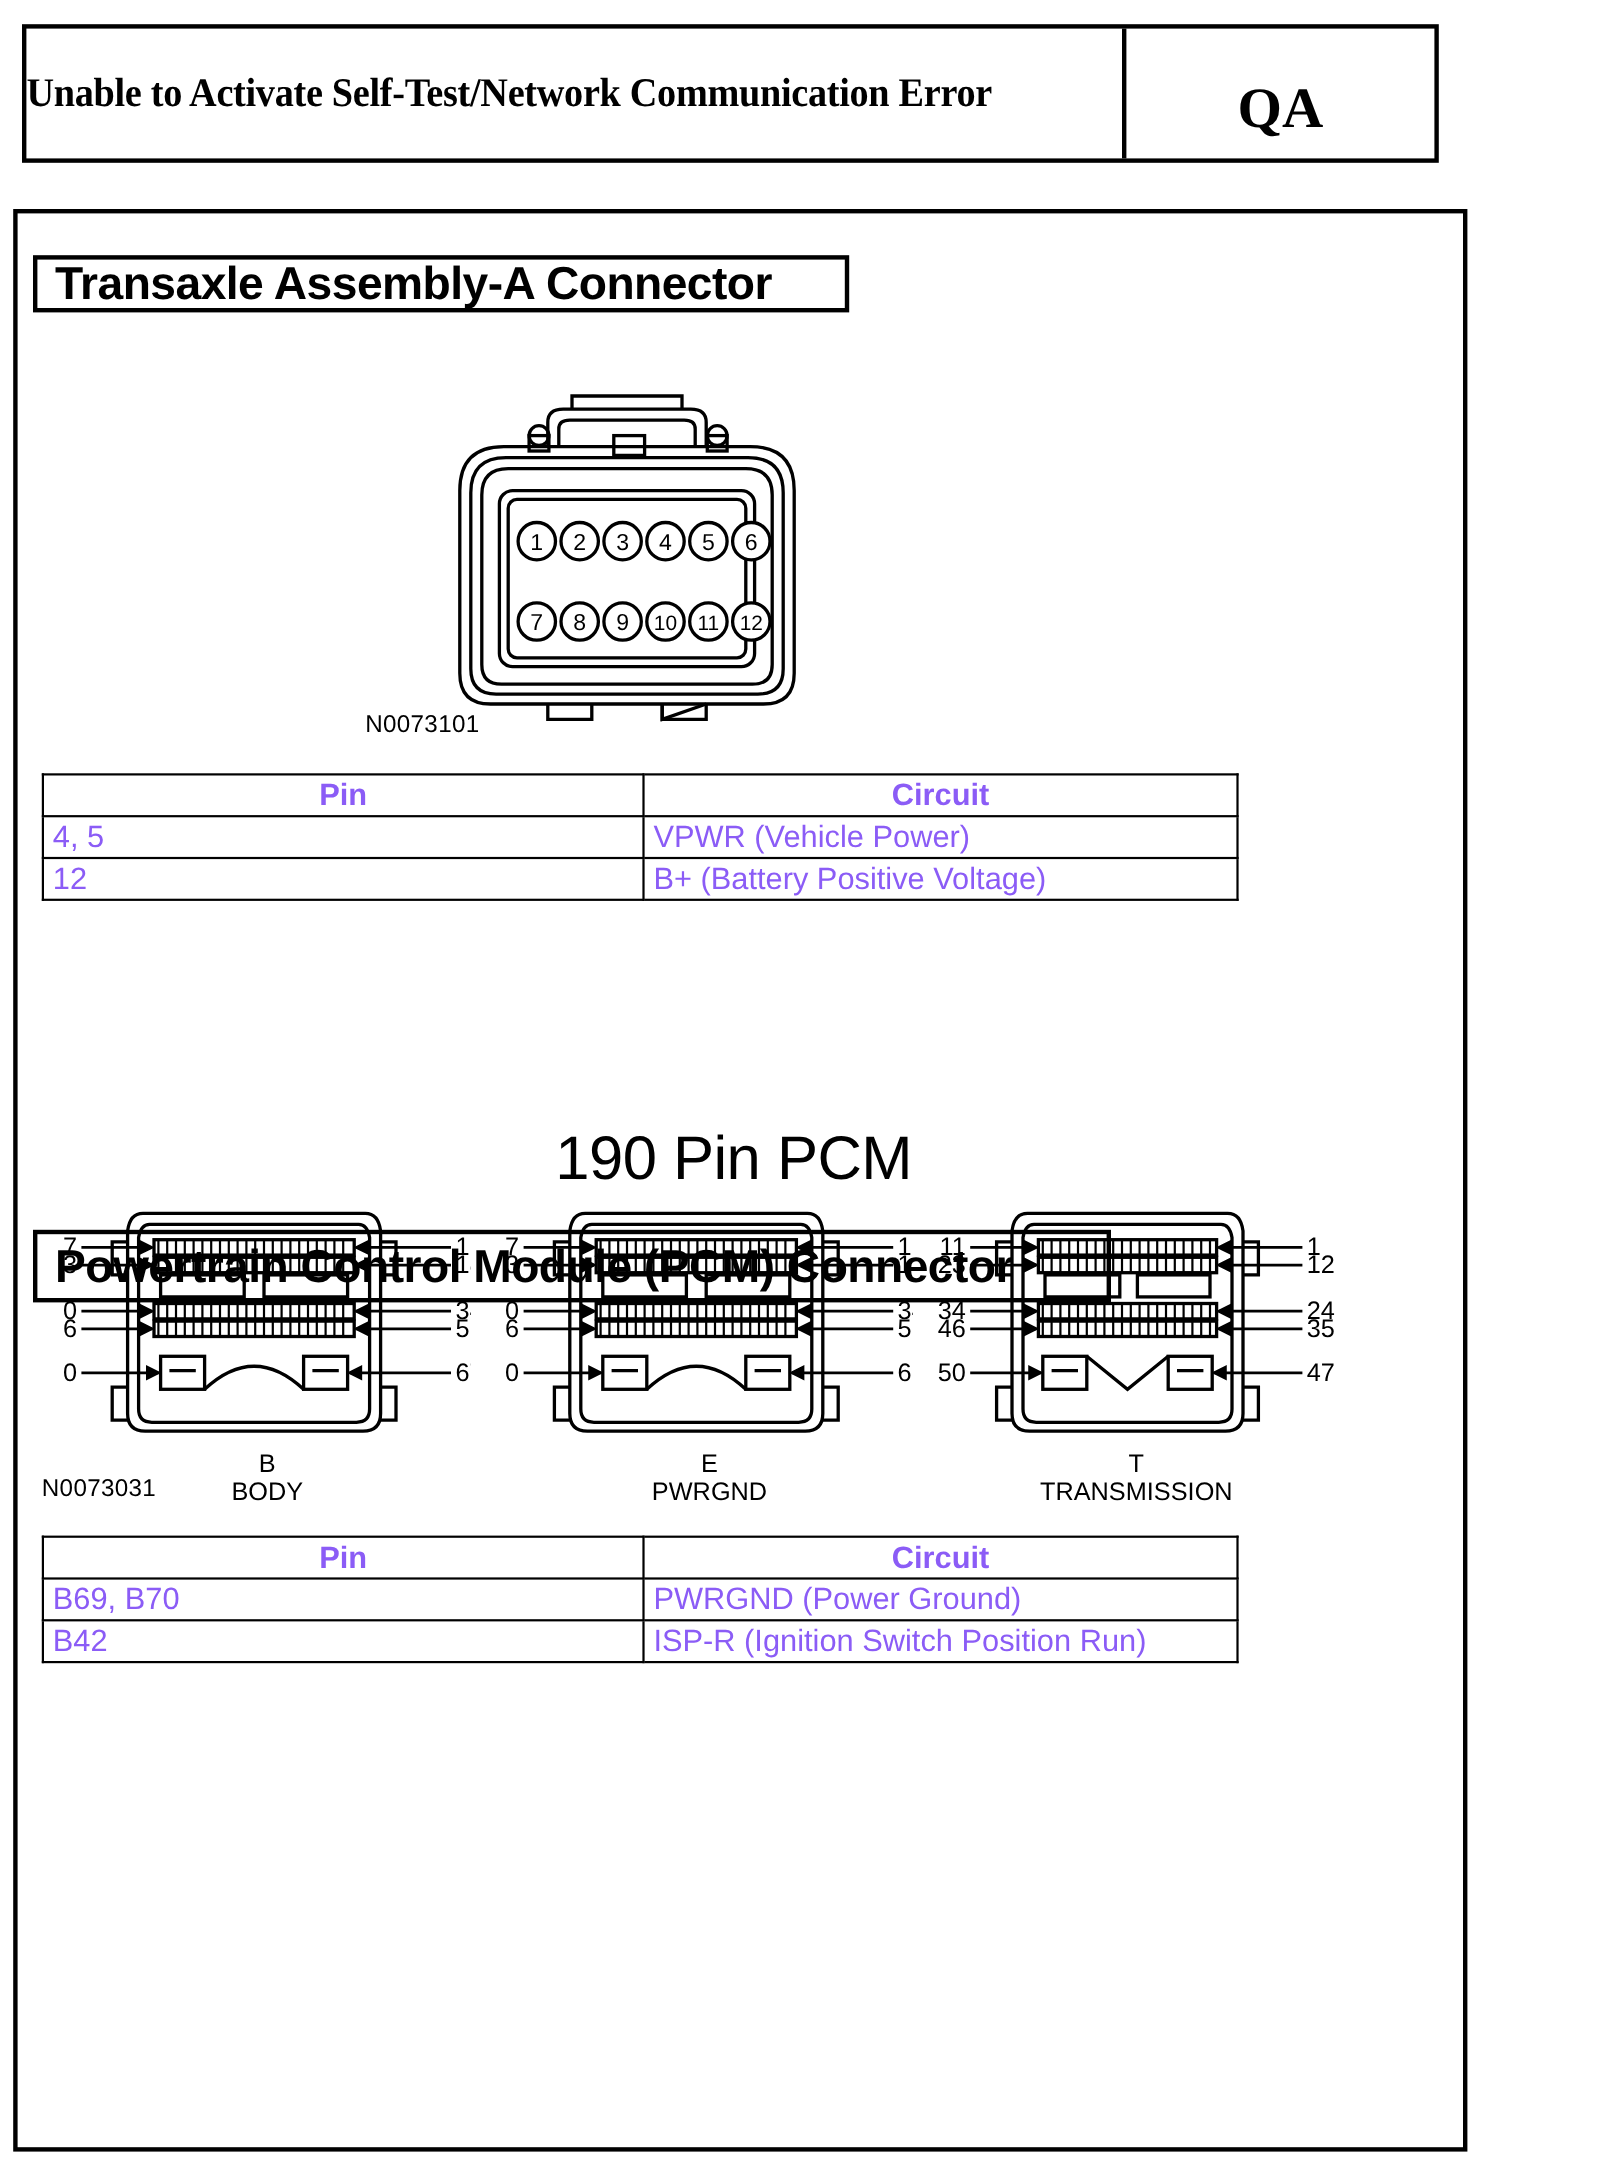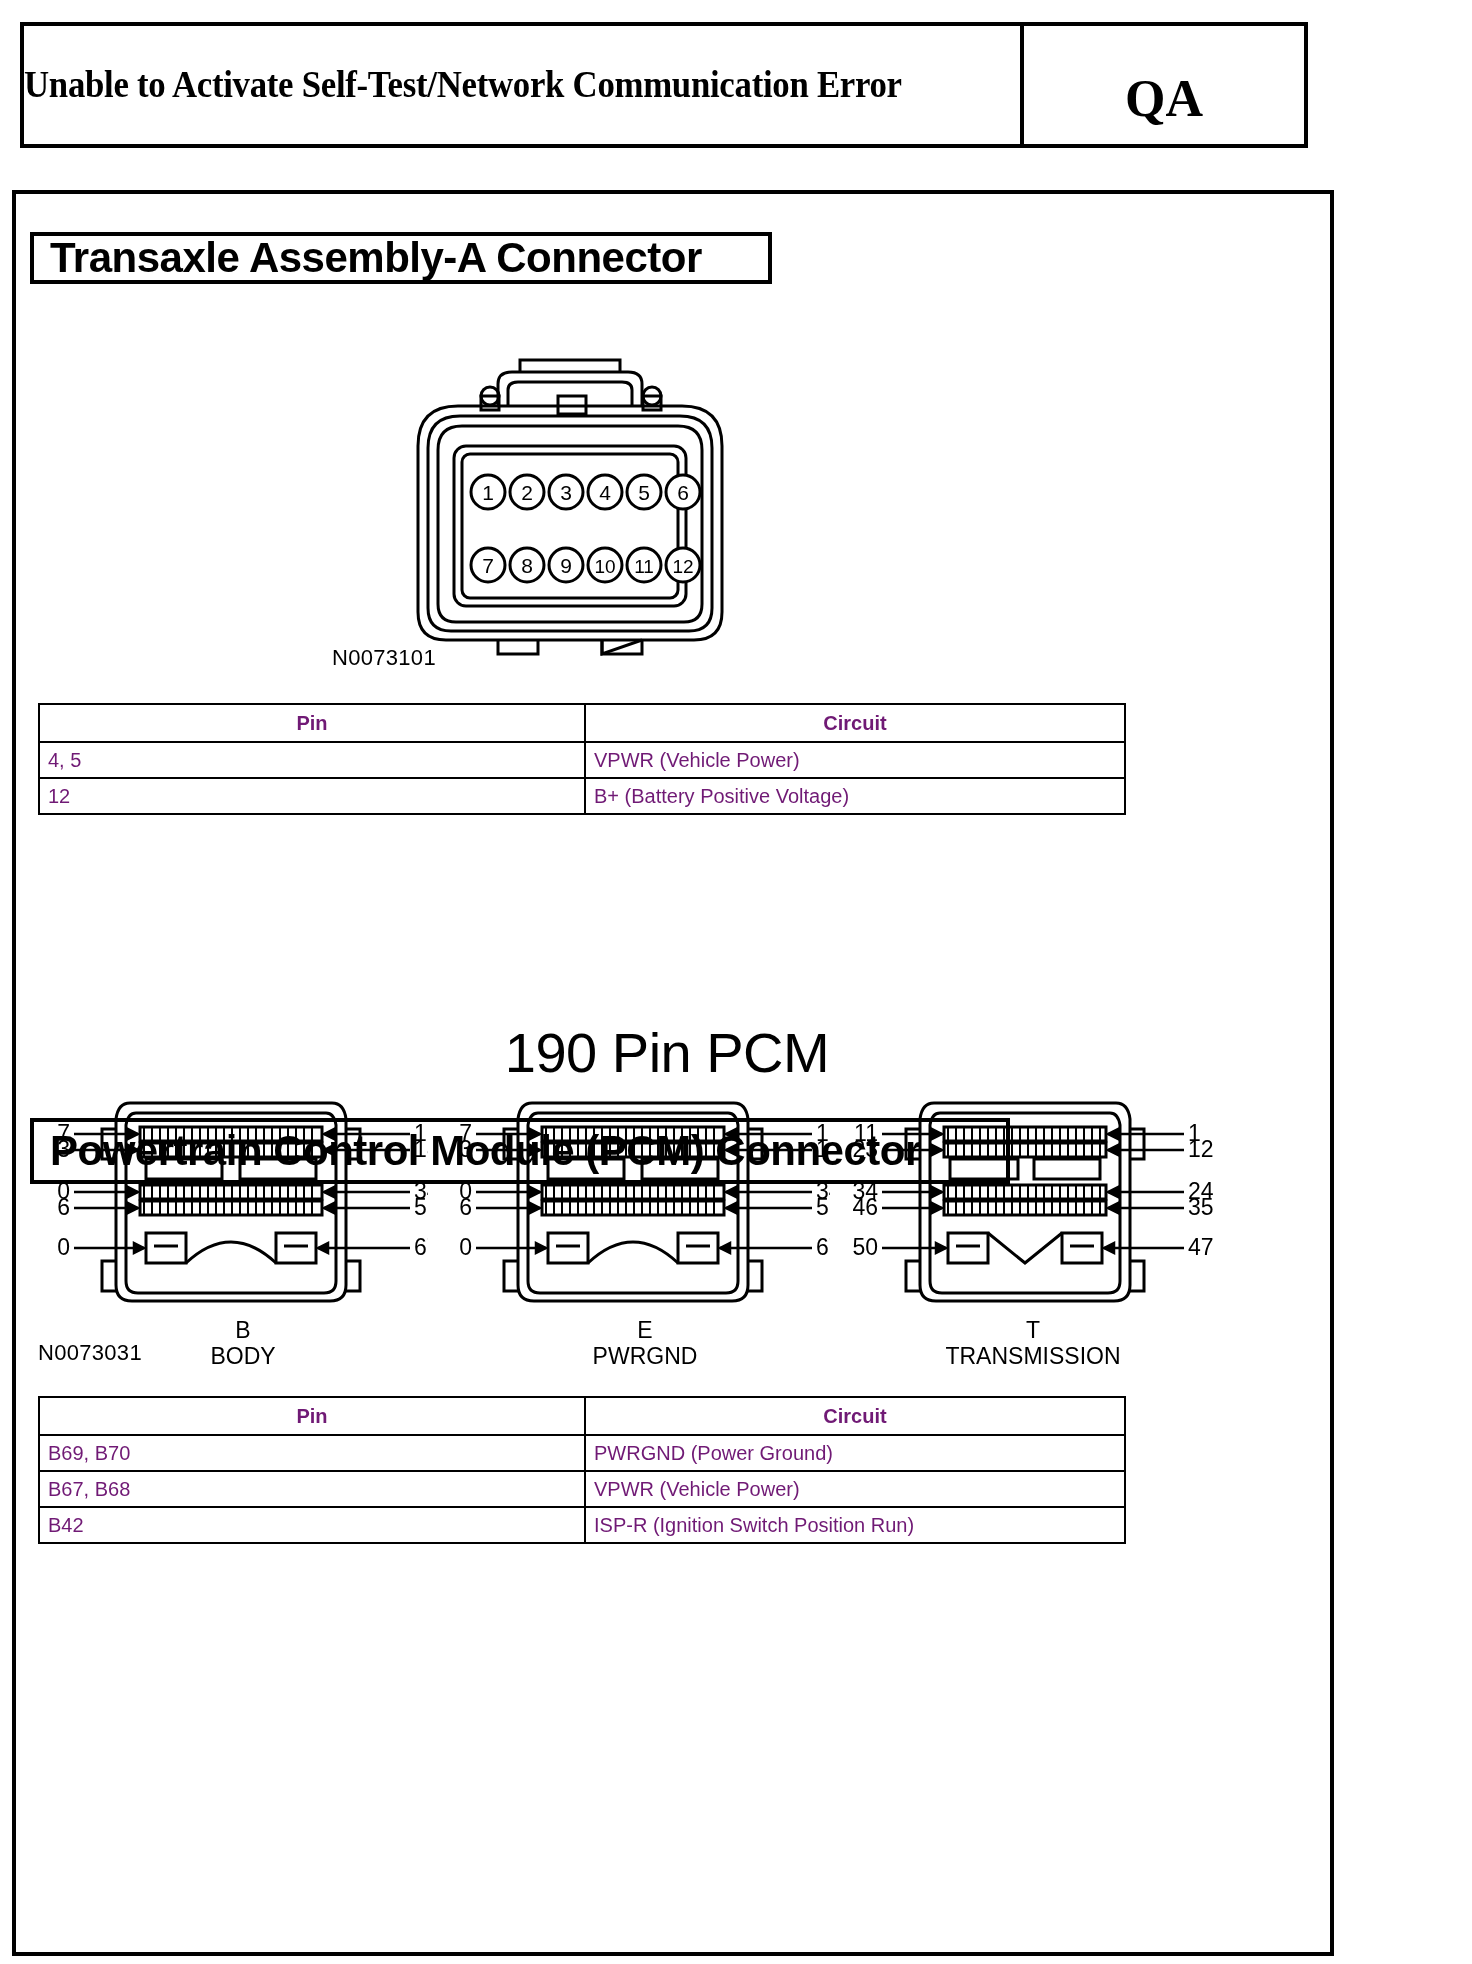--- a/index.html
+++ b/index.html
@@ -103,22 +103,22 @@
   
   .pintable {
     position: absolute;
     border-collapse: collapse;
     table-layout: fixed;
   }
   .pintable td, .pintable th {
     border: 2px solid #000;
     height: 36px;
     font-family: "Liberation Sans", sans-serif;
-    font-size: 20px;
-    color: #701a75;
+    font-size: 28px;
+    color: #8b5cf6;
     padding: 2px 8px;
     vertical-align: middle;
   }
   .pintable th {
     text-align: center;
     font-weight: bold;
     height: 38px;
   }
   .pintable td { text-align: left; }
   .col-pin { width: 546px; }
@@ -800,23 +800,19 @@
         <th class="col-pin">Pin</th>
         <th class="col-cir">Circuit</th>
       </tr>
     </thead>
     <tbody>
       <tr>
         <td>B69, B70</td>
         <td>PWRGND (Power Ground)</td>
       </tr>
       <tr>
-        <td>B67, B68</td>
-        <td>VPWR (Vehicle Power)</td>
-      </tr>
-      <tr>
         <td>B42</td>
         <td>ISP-R (Ignition Switch Position Run)</td>
       </tr>
     </tbody>
   </table>
 
 </div>
 
 </body></html>

